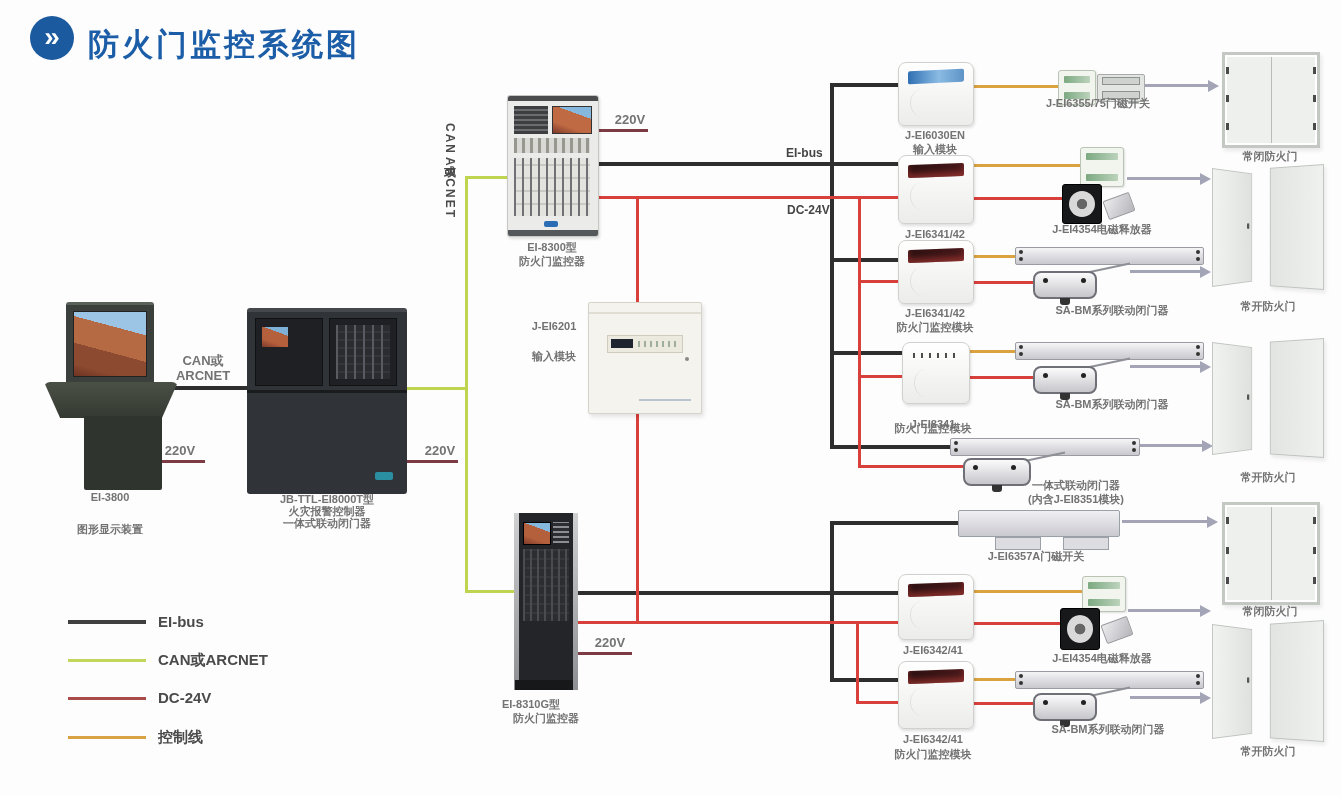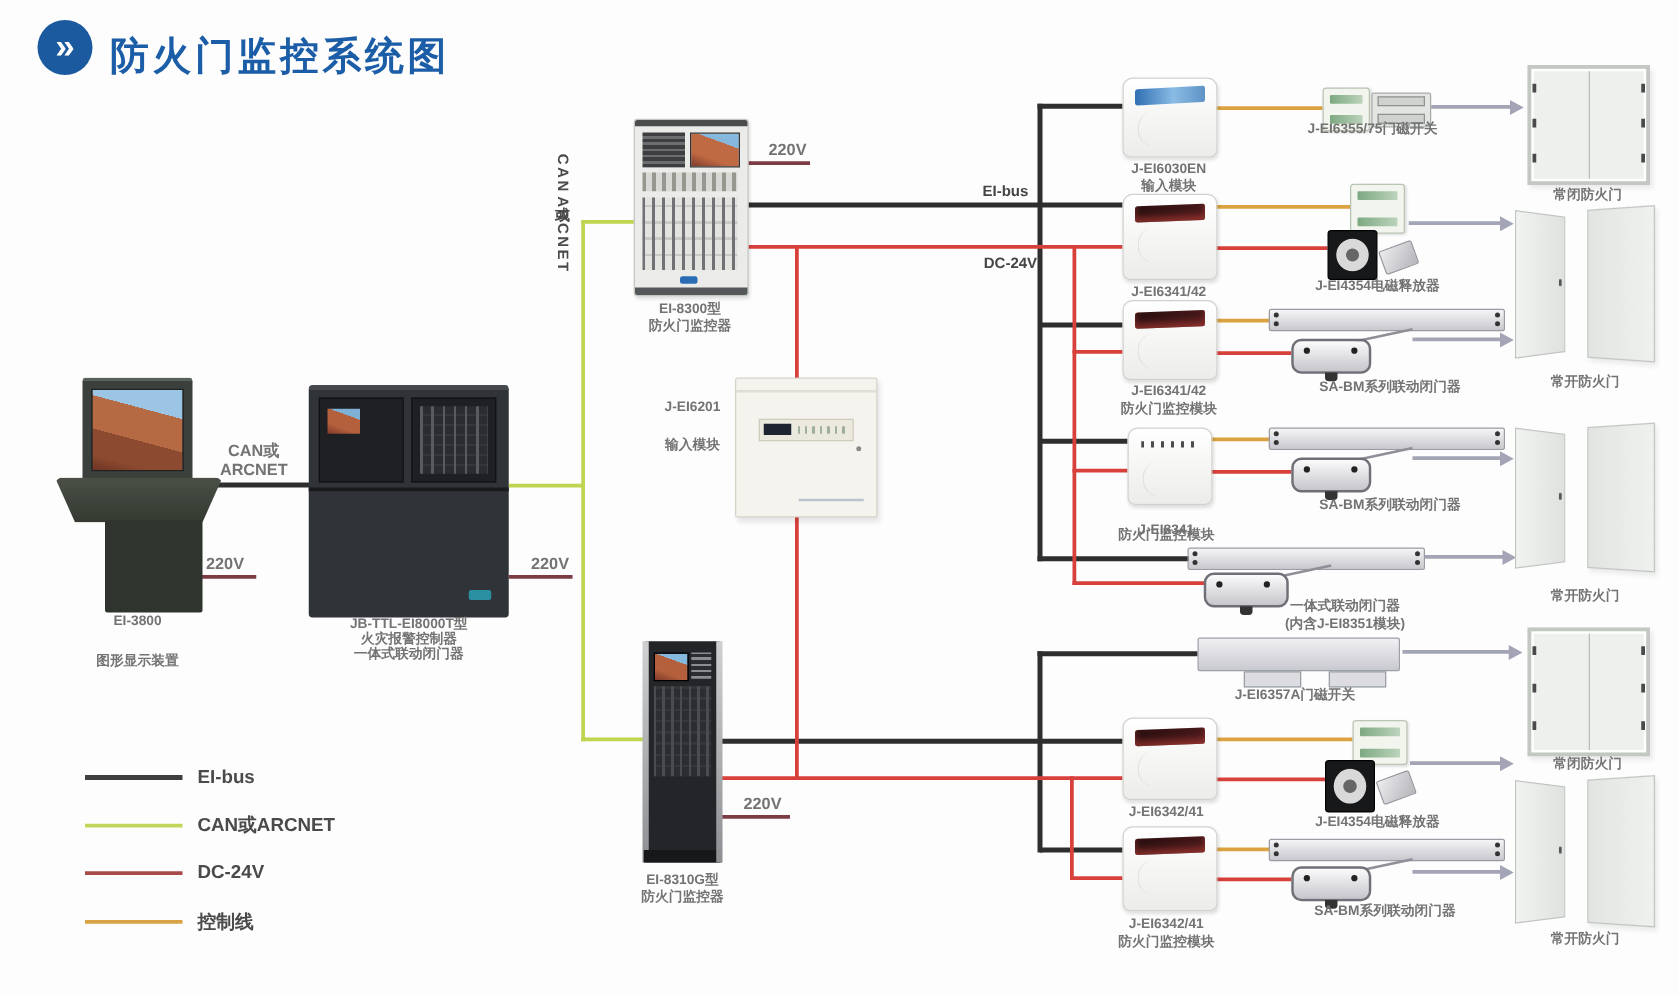--- a/index.html
+++ b/index.html
@@ -282,21 +282,21 @@
   </div>
   <div class="lb" style="left:554px;top:319px">J-EI6201</div>
   <div class="lb" style="left:554px;top:349px">输入模块</div>
 
   <div class="t8310">
     <div class="scr"></div>
     <div class="ind"></div>
     <div class="grid"></div>
     <div class="base"></div>
   </div>
-  <div class="lb" style="left:546px;top:697px">EI-8310G型</div>
+  <div class="lb" style="left:531px;top:697px">EI-8310G型</div>
   <div class="lb" style="left:546px;top:711px">防火门监控器</div>
 
   <div class="mod mod-blue" style="left:898px;top:62px;height:62px"></div>
   <div class="lb" style="left:935px;top:128px">J-EI6030EN</div>
   <div class="lb" style="left:935px;top:142px">输入模块</div>
 
   <div class="mod mod-red" style="left:898px;top:155px;height:67px"></div>
   <div class="lb" style="left:935px;top:227px">J-EI6341/42</div>
 
   <div class="mod mod-red" style="left:898px;top:240px;height:62px"></div>

